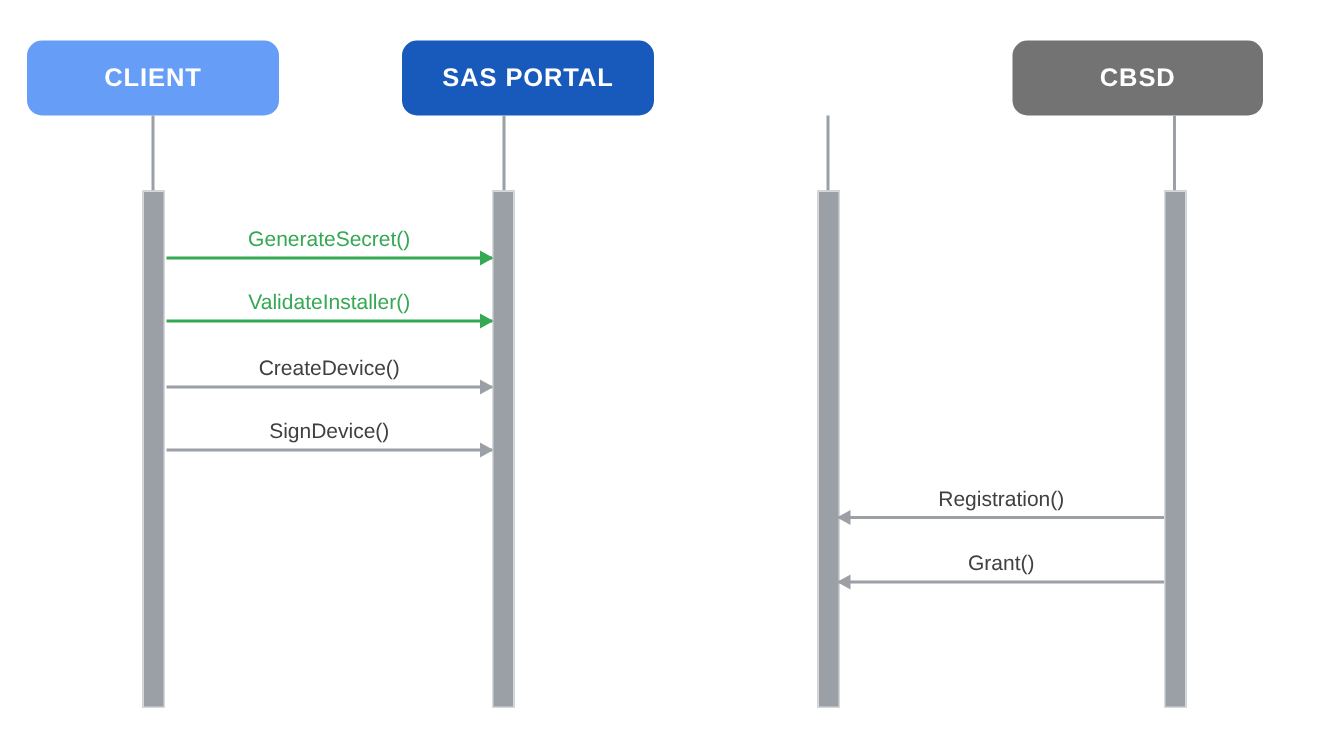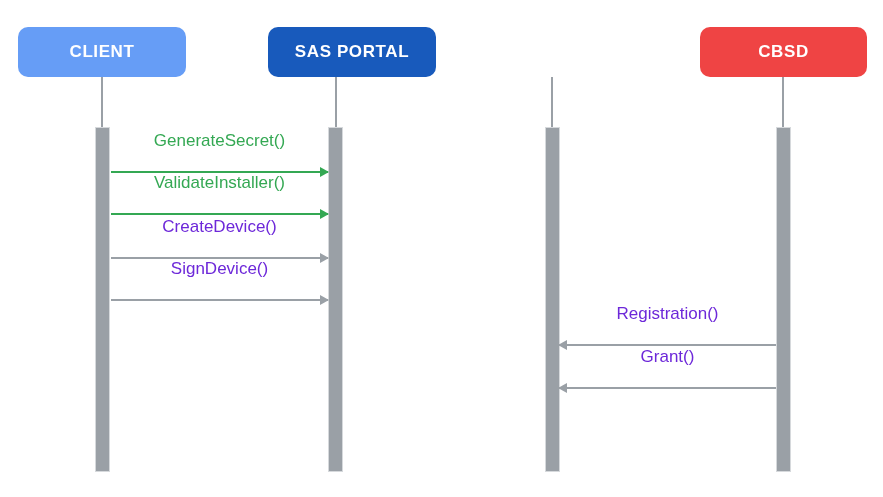--- a/index.html
+++ b/index.html
@@ -22,21 +22,21 @@
     font-weight: 700;
     font-size: 17px;
     letter-spacing: 0.6px;
     display: flex;
     align-items: center;
     justify-content: center;
   }
   #actor-client     { left: 18px;  width: 168px; background: #669DF6; }
   #actor-sas-portal { left: 252px; width: 168px; background: #185ABC; margin-left: 16px; }
   #actor-sas        { left: 468px; width: 168px; background: #185ABC; }
-  #actor-cbsd       { left: 700px; width: 167px; background: #ef4444; }
+  #actor-cbsd       { left: 675px; width: 167px; background: #737373; }
 
   
   .stem {
     position: absolute;
     top: 77px;
     height: 50px;
     width: 2px;
     background: #9AA0A6;
   }
   #stem-client     { left: 101px; }
@@ -61,24 +61,24 @@
   
   .msg { position: absolute; height: 0; }
   .msg .line {
     position: absolute;
     left: 0; right: 0; top: -1px;
     height: 2px;
     background: currentColor;
   }
   .msg .label {
     position: absolute;
-    bottom: 21px;
+    bottom: 5px;
     left: 50%;
     transform: translateX(-50%);
-    font-size: 17px;
+    font-size: 14px;
     white-space: nowrap;
   }
   .msg .head-right {
     position: absolute;
     right: -1px; top: -5px;
     width: 0; height: 0;
     border-left: 9px solid currentColor;
     border-top: 5px solid transparent;
     border-bottom: 5px solid transparent;
   }
@@ -86,21 +86,21 @@
     position: absolute;
     left: -1px; top: -5px;
     width: 0; height: 0;
     border-right: 9px solid currentColor;
     border-top: 5px solid transparent;
     border-bottom: 5px solid transparent;
   }
   .msg.green { color: #34A853; }
   .msg.green .label { color: #34A853; }
   .msg.gray { color: #9AA0A6; }
-  .msg.gray .label { color: #6d28d9; margin-top: 46px; }
+  .msg.gray .label { color: #404040; margin-top: 46px; }
 
   #msg-0 { left: 111px; top: 172px; width: 217px; }
   #msg-1 { left: 111px; top: 214px; width: 217px; }
   #msg-2 { left: 111px; top: 258px; width: 217px; }
   #msg-3 { left: 111px; top: 300px; width: 217px; }
   #msg-4 { left: 559px; top: 345px; width: 217px; }
   #msg-5 { left: 559px; top: 388px; width: 217px; }
 </style>
 </head>
 <body>

